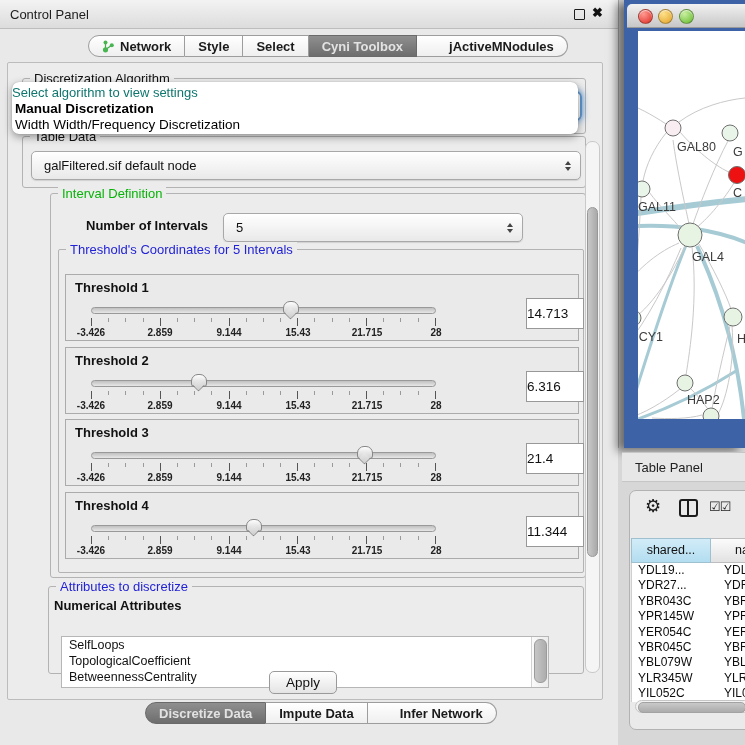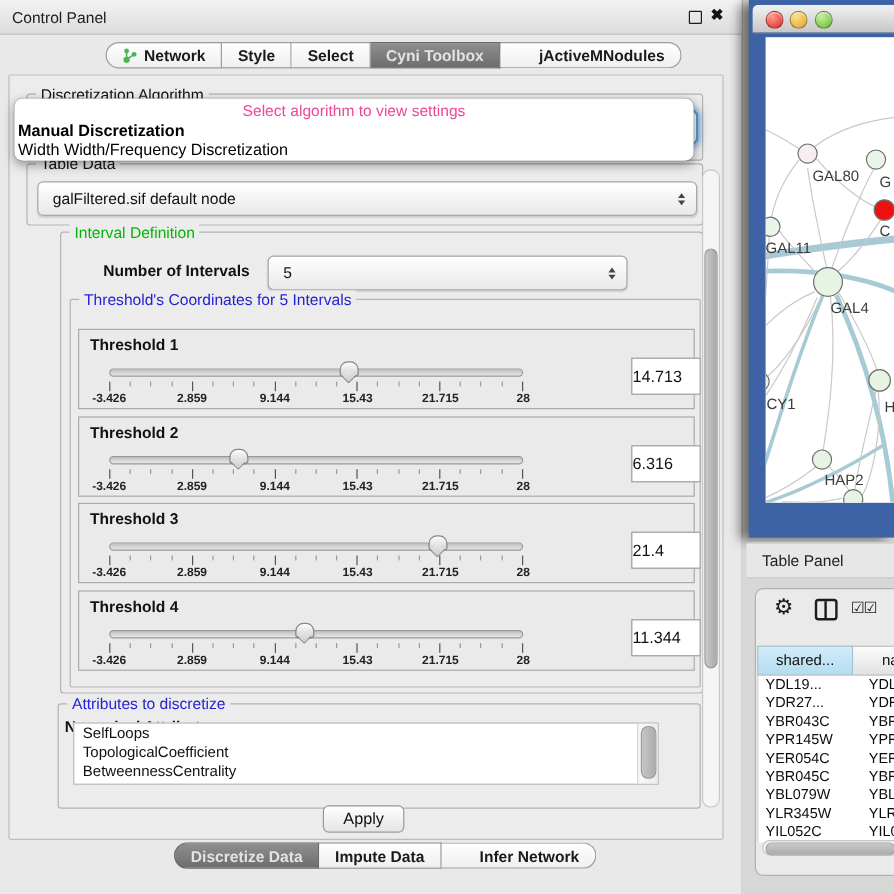--- a/index.html
+++ b/index.html
@@ -31,21 +31,21 @@
   .combo .cval{position:absolute;left:12px;top:0;bottom:0;display:flex;align-items:center;font-size:13px;color:#111;}
   .stepper{position:absolute;right:9px;top:50%;transform:translateY(-50%);display:flex;flex-direction:column;align-items:center;gap:2px;}
   .tri-up{width:0;height:0;border-left:3.5px solid transparent;border-right:3.5px solid transparent;border-bottom:4.5px solid #444;}
   .tri-dn{width:0;height:0;border-left:3.5px solid transparent;border-right:3.5px solid transparent;border-top:4.5px solid #444;}
   
   .alg-combo{position:absolute;left:22px;top:28px;width:548px;height:26px;background:linear-gradient(#ffffff,#ececec);
              border:2px solid #5e96cf;border-radius:6px;box-shadow:0 0 6px 1px rgba(88,149,215,.85);}
   
   .popup{position:absolute;left:4px;top:19px;width:566px;height:52px;background:#fff;border-radius:7px;
          box-shadow:0 3px 9px rgba(0,0,0,.38),0 0 1px rgba(0,0,0,.3);z-index:40;padding-top:2px;box-sizing:border-box;}
-  .pp-placeholder{text-align:center;color:#ec4899;font-size:13px;height:17px;line-height:17px;}
+  .pp-placeholder{color:#0f766e;font-size:13px;height:17px;line-height:17px;}
   .pp-opt{font-size:13.5px;height:16px;line-height:16px;padding-left:3px;color:#000;}
   .pp-opt.bold{font-weight:bold;}
   
   .thr-block{position:absolute;left:6px;width:512px;height:65px;background:#eaeaea;border:1px solid #ababab;}
   .thr-label{position:absolute;left:9px;top:5px;font-weight:bold;font-size:13px;}
   .sl-wrap{position:absolute;left:25px;top:28px;width:345px;height:34px;}
   .track{position:absolute;left:0;right:0;top:4px;height:5px;background:linear-gradient(#c0c0c0,#e7e7e7);
          border:1px solid #999;border-radius:4px;}
   .thumb{position:absolute;top:-2px;width:14px;height:11px;background:linear-gradient(#fdfdfd,#d2d2d2);
          border:1px solid #878787;border-radius:7px 7px 3px 3px;z-index:2;}
@@ -53,21 +53,21 @@
          background:linear-gradient(135deg,#ececec,#cccccc);border:1px solid #878787;border-top:none;border-left:none;
          transform:rotate(45deg);border-radius:0 0 2px 0;}
   .ticks{position:absolute;left:0;right:0;top:15px;height:8px;display:flex;justify-content:space-between;}
   .tick{width:1px;background:#9a9a9a;height:4px;}
   .tick.major{height:8px;background:#555;}
   .tlabels{position:absolute;left:0;right:0;top:24px;height:11px;font-size:10px;font-weight:bold;color:#222;}
   .tlabels span{position:absolute;transform:translateX(-50%);white-space:nowrap;}
   .thr-value{position:absolute;left:460px;top:23px;width:51px;height:29px;background:#fff;border:1px solid #989898;
              font-size:13.5px;line-height:29px;text-align:left;padding-right:5px;box-sizing:content-box;}
   
-  .attr-list{position:absolute;left:12px;top:15px;width:486px;height:50px;background:#fff;border:1px solid #b6b6b6;overflow:hidden;}
+  .attr-list{position:absolute;left:12px;top:49px;width:486px;height:50px;background:#fff;border:1px solid #b6b6b6;overflow:hidden;}
   .list-item{height:16px;line-height:16px;font-size:12.5px;padding-left:7px;white-space:nowrap;}
   .list-sb{position:absolute;right:0;top:0;bottom:0;width:16px;background:linear-gradient(90deg,#fafafa,#ececec);border-left:1px solid #d2d2d2;}
   .list-sb .sb-thumb{position:absolute;left:2px;top:2px;width:11px;height:42px;background:linear-gradient(90deg,#c6c6c6,#adadad);border:1px solid #9b9b9b;border-radius:6px;}
   
   .main-sb{position:absolute;left:577px;top:78px;width:13px;height:530px;background:#f5f5f5;border:1px solid #c9c9c9;border-radius:7px;}
   .main-sb .sb-thumb{position:absolute;left:1px;top:65px;width:9px;height:348px;background:linear-gradient(90deg,#c9c9c9,#a9a9a9);border:1px solid #979797;border-radius:6px;}
   .apply-btn{position:absolute;left:261px;top:608px;width:66px;height:21px;background:linear-gradient(#ffffff,#e4e4e4);
              border:1px solid #9a9a9a;border-radius:5px;font-size:13.5px;text-align:center;line-height:21px;color:#111;}
   
   .right-bg{position:absolute;left:618px;top:448px;right:0;bottom:0;background:#d7d7d7;}

